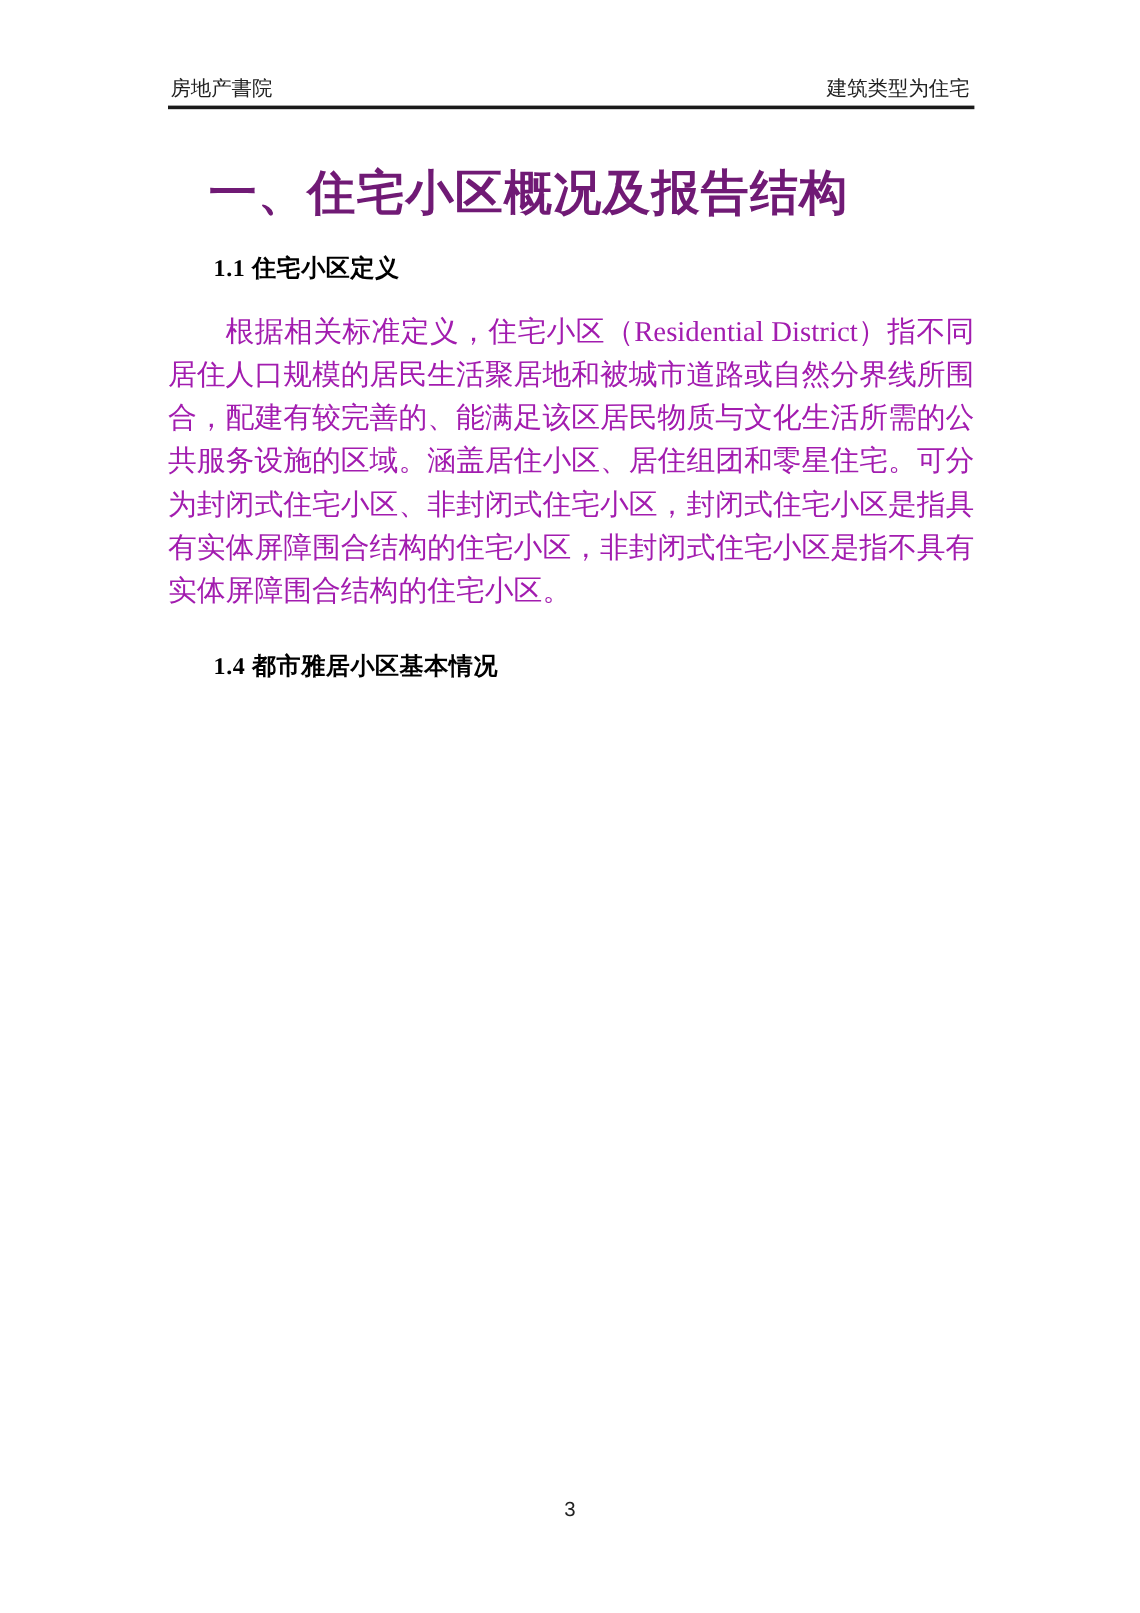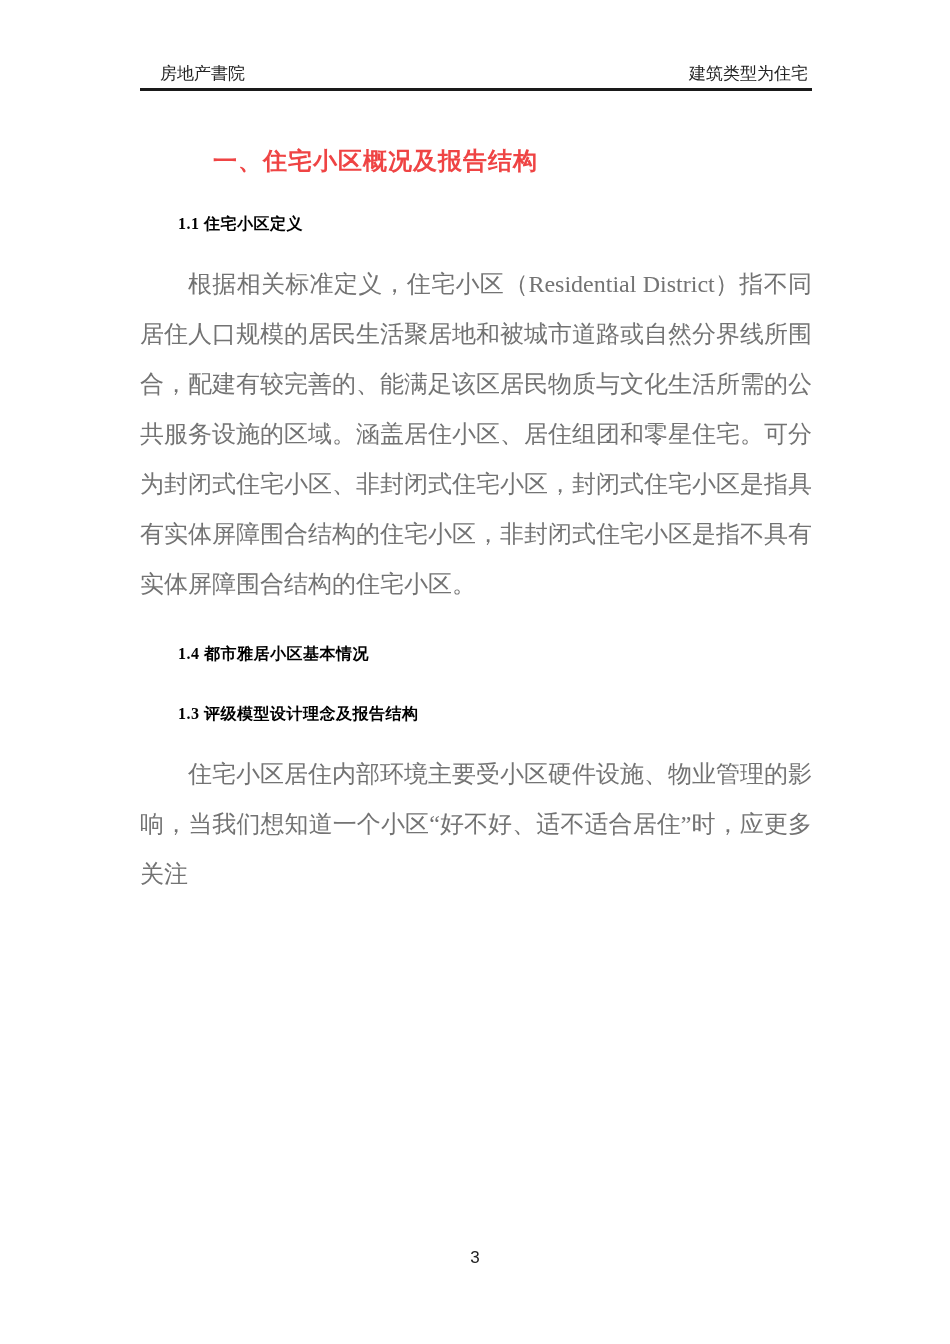--- a/index.html
+++ b/index.html
@@ -19,60 +19,59 @@
     top: 64px;
     left: 142px;
     right: 142px;
     display: flex;
     justify-content: space-between;
     align-items: flex-end;
     font-family: "Liberation Sans", "DejaVu Sans", sans-serif;
     font-size: 17px;
     line-height: 20px;
     color: #222222;
-    margin-left: 18px;
   }
   .header-rule {
     position: absolute;
     top: 88px;
     left: 140px;
     width: 672px;
     height: 3px;
     background: #1a1a1a;
   }
   .content {
     position: absolute;
     top: 91px;
     left: 140px;
     width: 672px;
   }
   .doc-title {
-    margin: 52px 0 0 73px;
-    font-size: 24px;
+    margin: 52px 0 0 34px;
+    font-size: 40px;
     line-height: 36px;
     font-weight: bold;
-    color: #ef4444;
+    color: #701a75;
     letter-spacing: 1px;
   }
   .sec-heading {
     margin: 30px 0 0 38px;
-    font-size: 16px;
+    font-size: 20px;
     line-height: 30px;
     font-weight: bold;
     color: #000000;
     letter-spacing: 0.5px;
   }
   .para {
     margin-top: 20px;
     font-size: 24px;
-    line-height: 50px;
+    line-height: 36px;
     text-align: justify;
     text-justify: inter-ideograph;
     text-indent: 48px;
-    color: #737373;
+    color: #a21caf;
   }
   .page-number {
     position: absolute;
     bottom: 76px;
     left: 0;
     width: 100%;
     text-align: center;
     font-family: "Liberation Sans", "DejaVu Sans", sans-serif;
     font-size: 17px;
     color: #222222;
@@ -96,22 +95,18 @@
 
     <section>
       <h2 class="sec-heading">1.1 住宅小区定义</h2>
       <p class="para">根据相关标准定义，住宅小区（Residential District）指不同居住人口规模的居民生活聚居地和被城市道路或自然分界线所围合，配建有较完善的、能满足该区居民物质与文化生活所需的公共服务设施的区域。涵盖居住小区、居住组团和零星住宅。可分为封闭式住宅小区、非封闭式住宅小区，封闭式住宅小区是指具有实体屏障围合结构的住宅小区，非封闭式住宅小区是指不具有实体屏障围合结构的住宅小区。</p>
     </section>
 
     <section>
       <h2 class="sec-heading">1.4 都市雅居小区基本情况</h2>
     </section>
 
-    <section>
-      <h2 class="sec-heading">1.3 评级模型设计理念及报告结构</h2>
-      <p class="para">住宅小区居住内部环境主要受小区硬件设施、物业管理的影响，当我们想知道一个小区“好不好、适不适合居住”时，应更多关注</p>
-    </section>
 
   </main>
 
   <div class="page-number">3</div>
 
 </div>
 
 </body></html>

